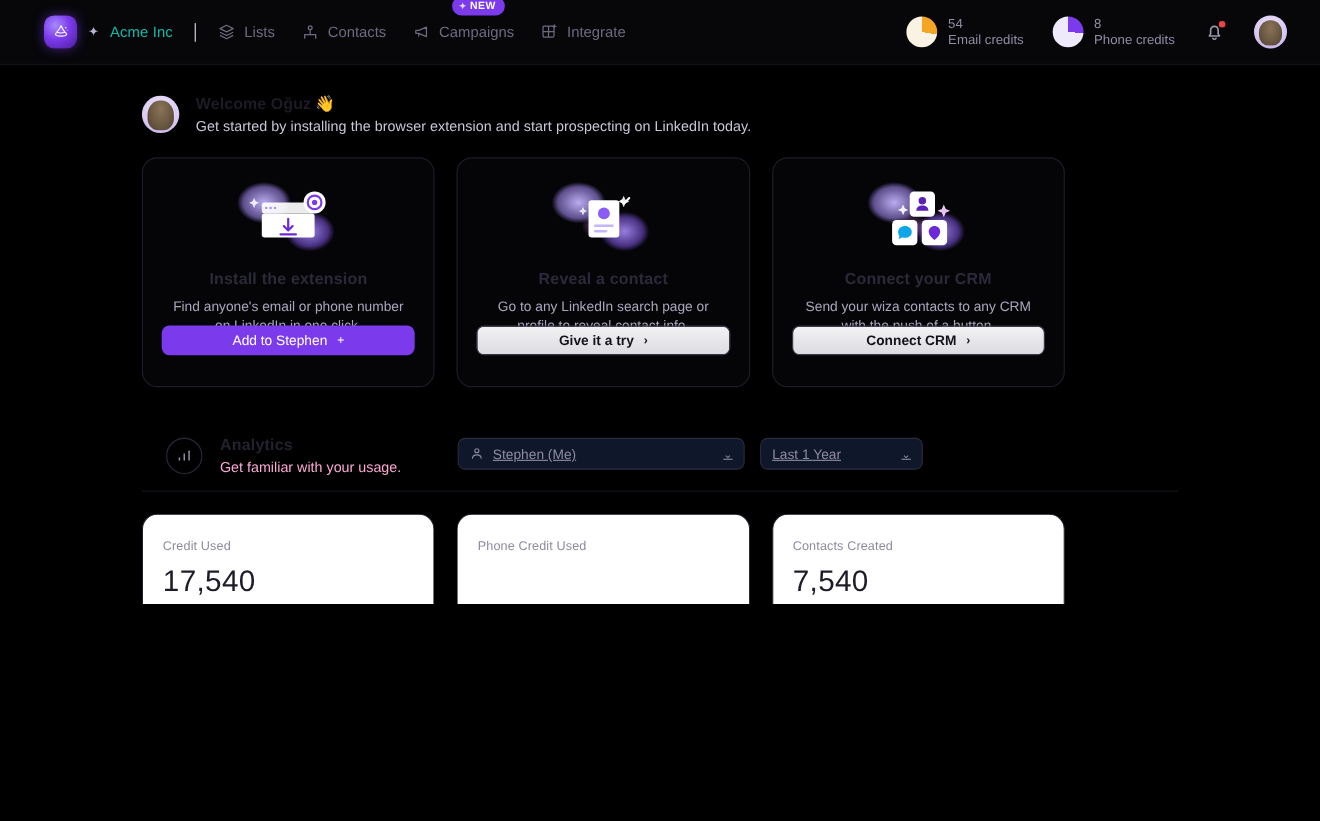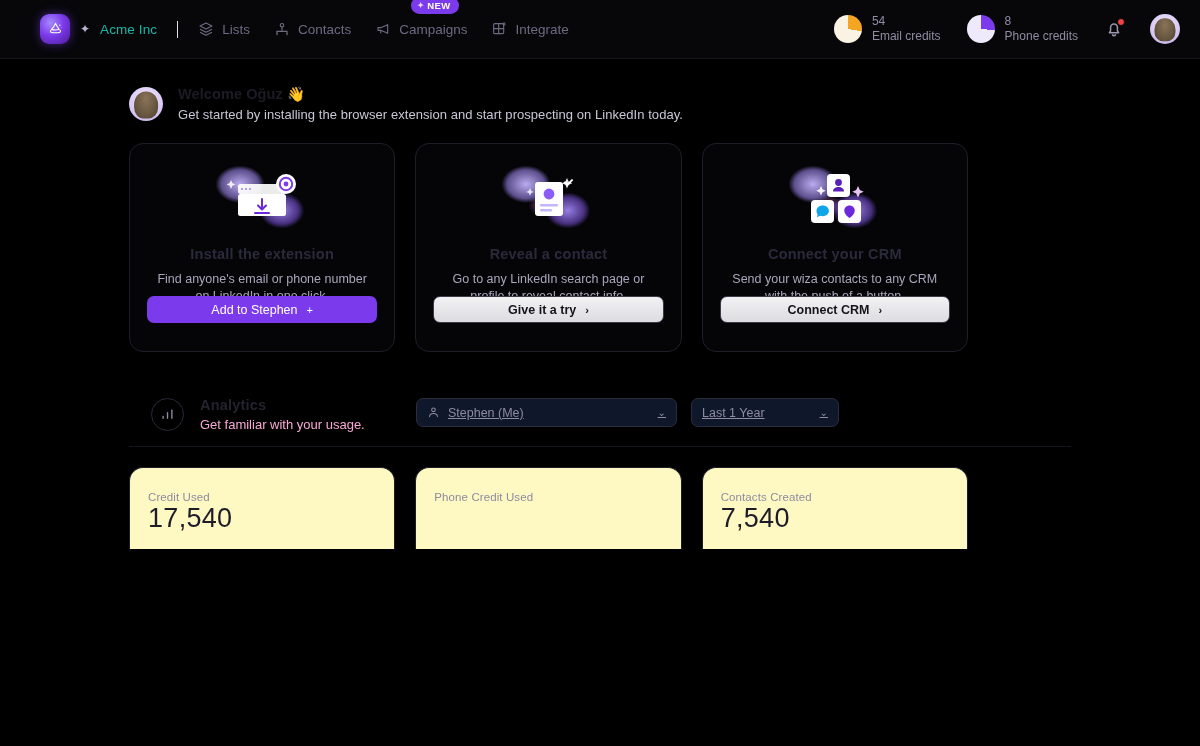--- a/index.html
+++ b/index.html
@@ -58,21 +58,21 @@
     background: #7c3aed; color: #ffffff;
     font-size: 9.5px; font-weight: bold; letter-spacing: .4px;
     border-radius: 9px; padding: 3px 8px 3px 6px;
     display: flex; align-items: center; gap: 3px;
     white-space: nowrap;
   }
   .new-badge .sparkle { font-size: 8px; color: #e9d5ff; }
 
   .nav-right {
     margin-left: auto; display: flex; align-items: center;
-    gap: 26px; padding-right: 20px;
+    gap: 26px; padding-right: 30px;
   }
   .credit { display: flex; align-items: center; gap: 10px; }
   .donut { width: 28px; height: 28px; border-radius: 50%; flex: none; position: relative; }
   .donut::after {
     content: ""; position: absolute; inset: 7px;
     border-radius: 50%; background: #07070a;
     display: none;
   }
   .credit-txt { display: flex; flex-direction: column; line-height: 1.22; }
   .credit-num { color: #8f8ca3; font-size: 12px; }
@@ -201,26 +201,26 @@
   .divider {
     margin: 14px 0 0 129px; width: 942px; height: 1px; background: #14141d;
   }
 
   
   .stats { display: flex; gap: 20px; padding: 20px 0 0 129px; }
   .stat {
     width: 301px; height: 82px;
     border: 1px solid #1e1e2b; border-top-left-radius: 14px; border-top-right-radius: 14px;
     border-bottom: none;
-    background: #fef9c3;
+    background: #ffffff;
     padding: 23px 0 0 18px;
     overflow: hidden;
   }
   .stat-label { color: #8e8ba1; font-size: 11.5px; letter-spacing: .1px; }
-  .stat-value { margin-top: 0; color: #1d1c28; font-size: 27px; letter-spacing: .3px; }
+  .stat-value { margin-top: 10px; color: #1d1c28; font-size: 27px; letter-spacing: .3px; }
 </style>
 </head>
 <body>
 
 <div class="page">
 
   <div class="navbar">
     <div class="nav-left">
 
       <div class="logo-tile">

